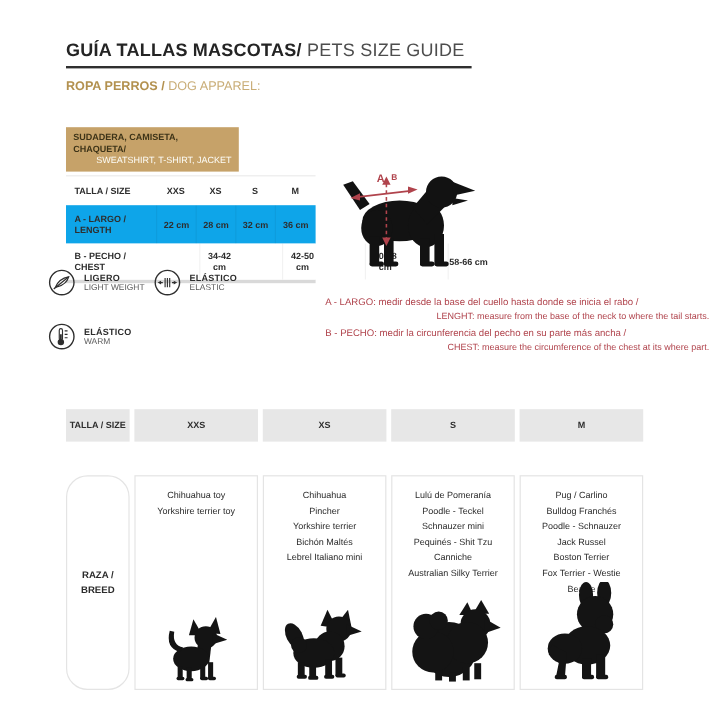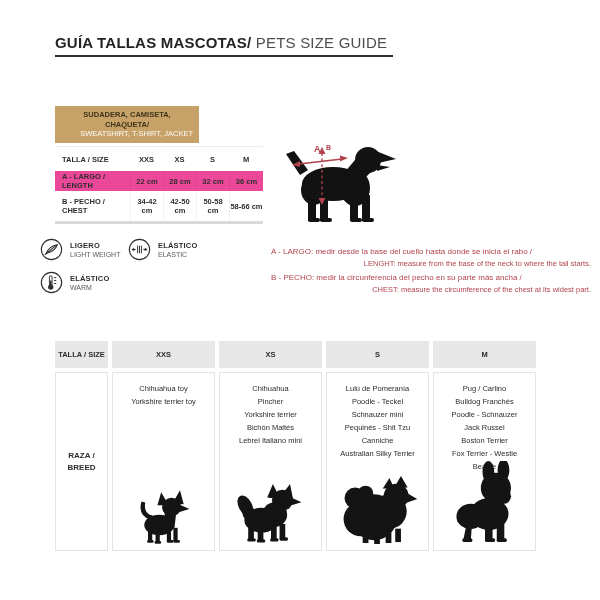--- a/index.html
+++ b/index.html
@@ -11,74 +11,77 @@
          border-bottom:2px solid #2f2f2f;padding-bottom:4px;padding-right:6px;white-space:nowrap;}
   .title .es{font-weight:700;color:#242424;}
   .title .en{font-weight:400;color:#4d4d4d;}
   .subtitle{position:absolute;left:55px;top:66px;font-size:10.5px;white-space:nowrap;}
   .subtitle .es{font-weight:700;color:#b3914f;}
   .subtitle .en{font-weight:400;color:#c9ad77;}
 
   
   .catbox{position:absolute;left:55px;top:106px;width:132px;background:#c6a269;
           padding:4px 6px;line-height:9.5px;}
-  .catbox .es{font-size:7.5px;font-weight:700;color:#3e3418;display:block;text-align:center;}
+  .catbox .es{font-size:7.5px;font-weight:700;color:#3e3418;display:block;}
   .catbox .en{font-size:7.5px;font-weight:400;color:#fdfdf8;display:block;text-align:right;}
 
   
   .size-table{position:absolute;left:55px;top:146px;width:208px;
               border-top:1px solid #ececec;border-bottom:3px solid #d9d9d9;}
   .strow{display:grid;grid-template-columns:75px 33px 33px 33px 34px;align-items:center;}
   .strow.head{height:24px;}
-  .strow.a{height:20px;background:#ec4899;}
-  .strow.b{height:30px;background:#ffffff;}
+  .strow.a{height:32px;background:#0ea5e9;}
+  .strow.b{height:30px;background:#ffffff;gap:36px;}
   .stcell{font-size:7.5px;font-weight:700;text-align:center;color:#2e2e2e;}
   .stcell.lbl{text-align:left;padding-left:7px;}
   .strow.a .stcell:nth-child(n+2),.strow.b .stcell:nth-child(n+2){border-left:1px solid rgba(0,0,0,.05);height:100%;display:flex;align-items:center;justify-content:center;}
 
   
   .diagram{position:absolute;left:278px;top:137px;width:128px;height:96px;}
 
   
-  .features{position:absolute;left:40px;top:238px;display:grid;
-            grid-template-columns:88px 118px;row-gap:10px;}
+  .features{position:absolute;left:40px;top:224px;display:grid;
+            grid-template-columns:88px 118px;row-gap:22px;}
   .feature{display:flex;align-items:center;gap:7px;}
   .feature .txt{line-height:9px;}
   .feature .es{display:block;font-size:7.5px;font-weight:700;color:#2d2d2d;letter-spacing:.2px;}
   .feature .en{display:block;font-size:7px;font-weight:400;color:#5a5a5a;}
 
   
   .notes{position:absolute;left:271px;top:245px;width:320px;color:#b0434c;}
   .note{margin-bottom:1px;}
   .note .l1{font-size:8px;line-height:13px;white-space:nowrap;}
   .note .l1 b{font-weight:400;}
   .note .l2{font-size:7.5px;line-height:12px;padding-left:14px;white-space:nowrap;text-align:right;}
 
   
   .btable-head{position:absolute;left:55px;top:341px;display:grid;
                grid-template-columns:53px 103px 103px 103px 103px;column-gap:4px;}
   .bth{height:27px;background:#e7e7e7;display:flex;align-items:center;justify-content:center;
        font-size:7.5px;font-weight:700;color:#2e2e2e;}
   .btable-body{position:absolute;left:55px;top:372px;display:grid;
                grid-template-columns:53px 103px 103px 103px 103px;column-gap:4px;}
-  .btd{height:179px;background:#fff;border:1px solid #e4e4e4;position:relative;box-sizing:border-box;}
+  .btd{height:179px;background:#fff;border:1px solid #e4e4e4;position:relative;box-sizing:border-box;margin-top:24px;}
   .btd.rowlbl{display:flex;flex-direction:column;align-items:center;justify-content:center;
-              font-size:8px;font-weight:700;line-height:12px;color:#2b2b2b;}
+              font-size:8px;font-weight:700;line-height:12px;color:#2b2b2b;border-radius:18px;}
   .breeds{margin-top:9px;text-align:center;font-size:7.5px;line-height:13px;color:#2b2b2b;
           white-space:pre-line;}
   .dogwrap{position:absolute;left:0;right:0;bottom:5px;display:flex;justify-content:center;}
   svg{display:block;}
 </style>
 </head>
 <body>
 
 <div class="canvas">
 
   <div class="title">
     <span class="es">GUÍA TALLAS MASCOTAS/</span><span class="en"> PETS SIZE GUIDE</span>
+  </div>
+  <div class="subtitle">
+    <span class="es">ROPA PERROS /</span><span class="en"> DOG APPAREL:</span>
   </div>
 
   <div class="catbox">
     <span class="es">SUDADERA, CAMISETA, CHAQUETA/</span>
     <span class="en">SWEATSHIRT, T-SHIRT, JACKET</span>
   </div>
 
   <div class="size-table">
     <div class="strow head">
       <div class="stcell lbl">TALLA /  SIZE</div>
@@ -181,21 +184,21 @@
     </div>
   </div>
 
   <div class="notes">
     <div class="note">
       <div class="l1"><b>A - LARGO:</b><span> medir desde la base del cuello hasta donde se inicia el rabo /</span></div>
       <div class="l2">LENGHT: measure from the base of the neck to where the tail starts.</div>
     </div>
     <div class="note">
       <div class="l1"><b>B - PECHO:</b><span> medir la circunferencia del pecho en su parte más ancha /</span></div>
-      <div class="l2">CHEST: measure the circumference of the chest at its widest part.</div>
+      <div class="l2">CHEST: measure the circumference of the chest at its where part.</div>
     </div>
   </div>
 
   <div class="btable-head">
     <div class="bth">TALLA /  SIZE</div>
     <div class="bth">XXS</div>
     <div class="bth">XS</div>
     <div class="bth">S</div>
     <div class="bth">M</div>
   </div>

